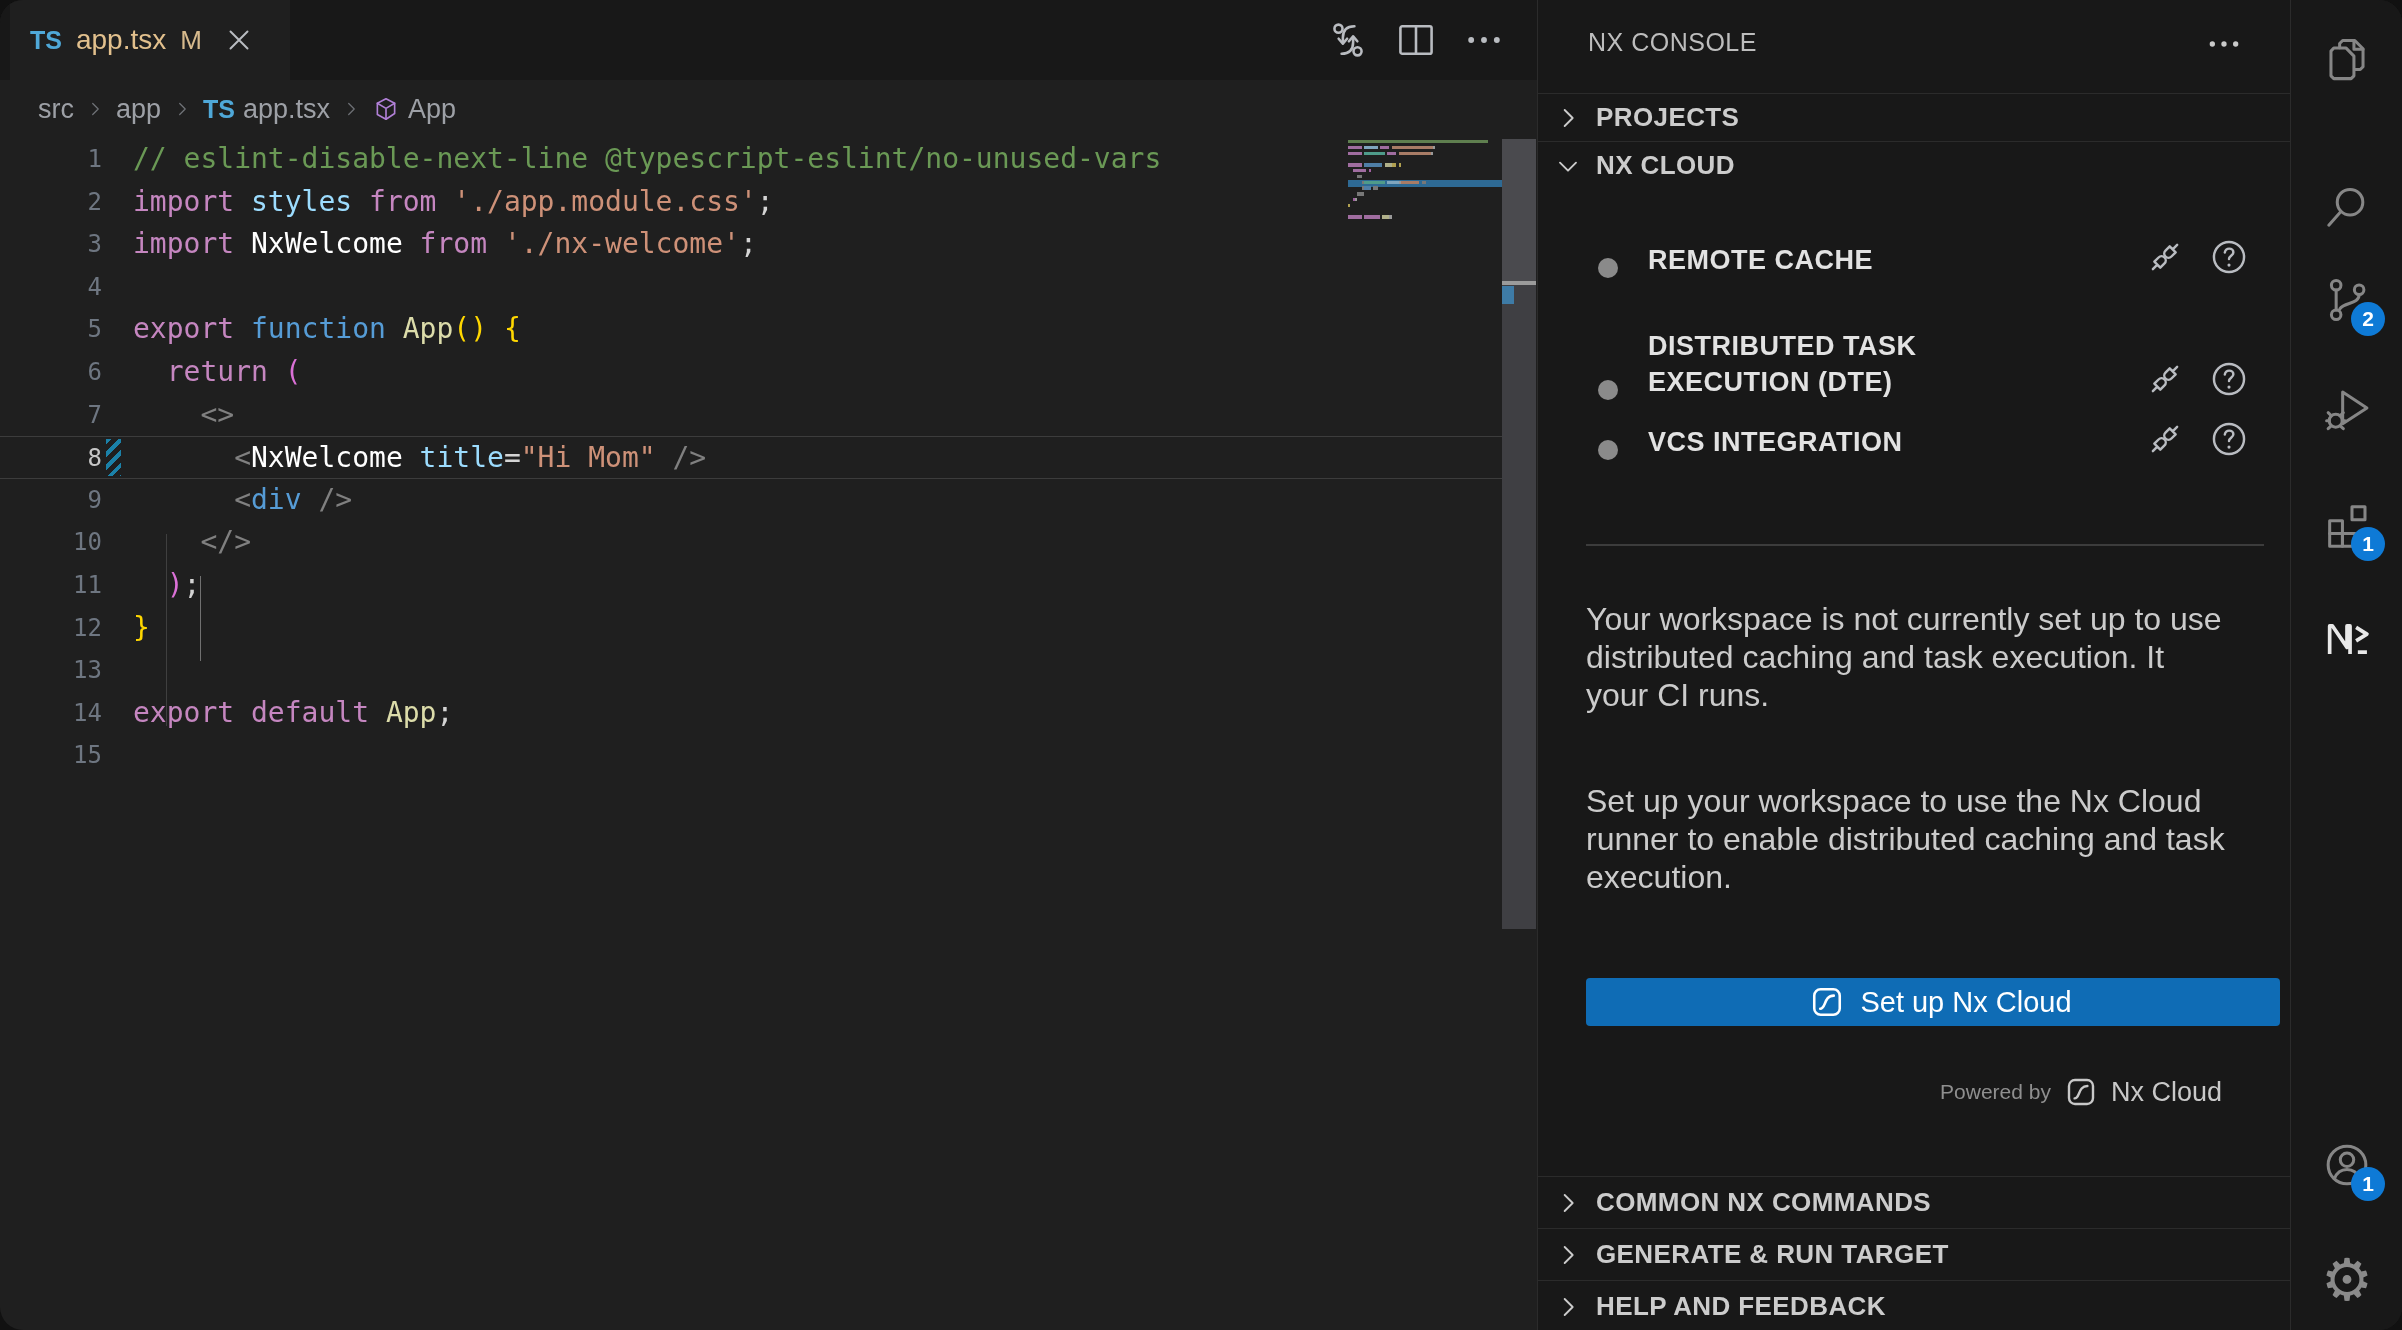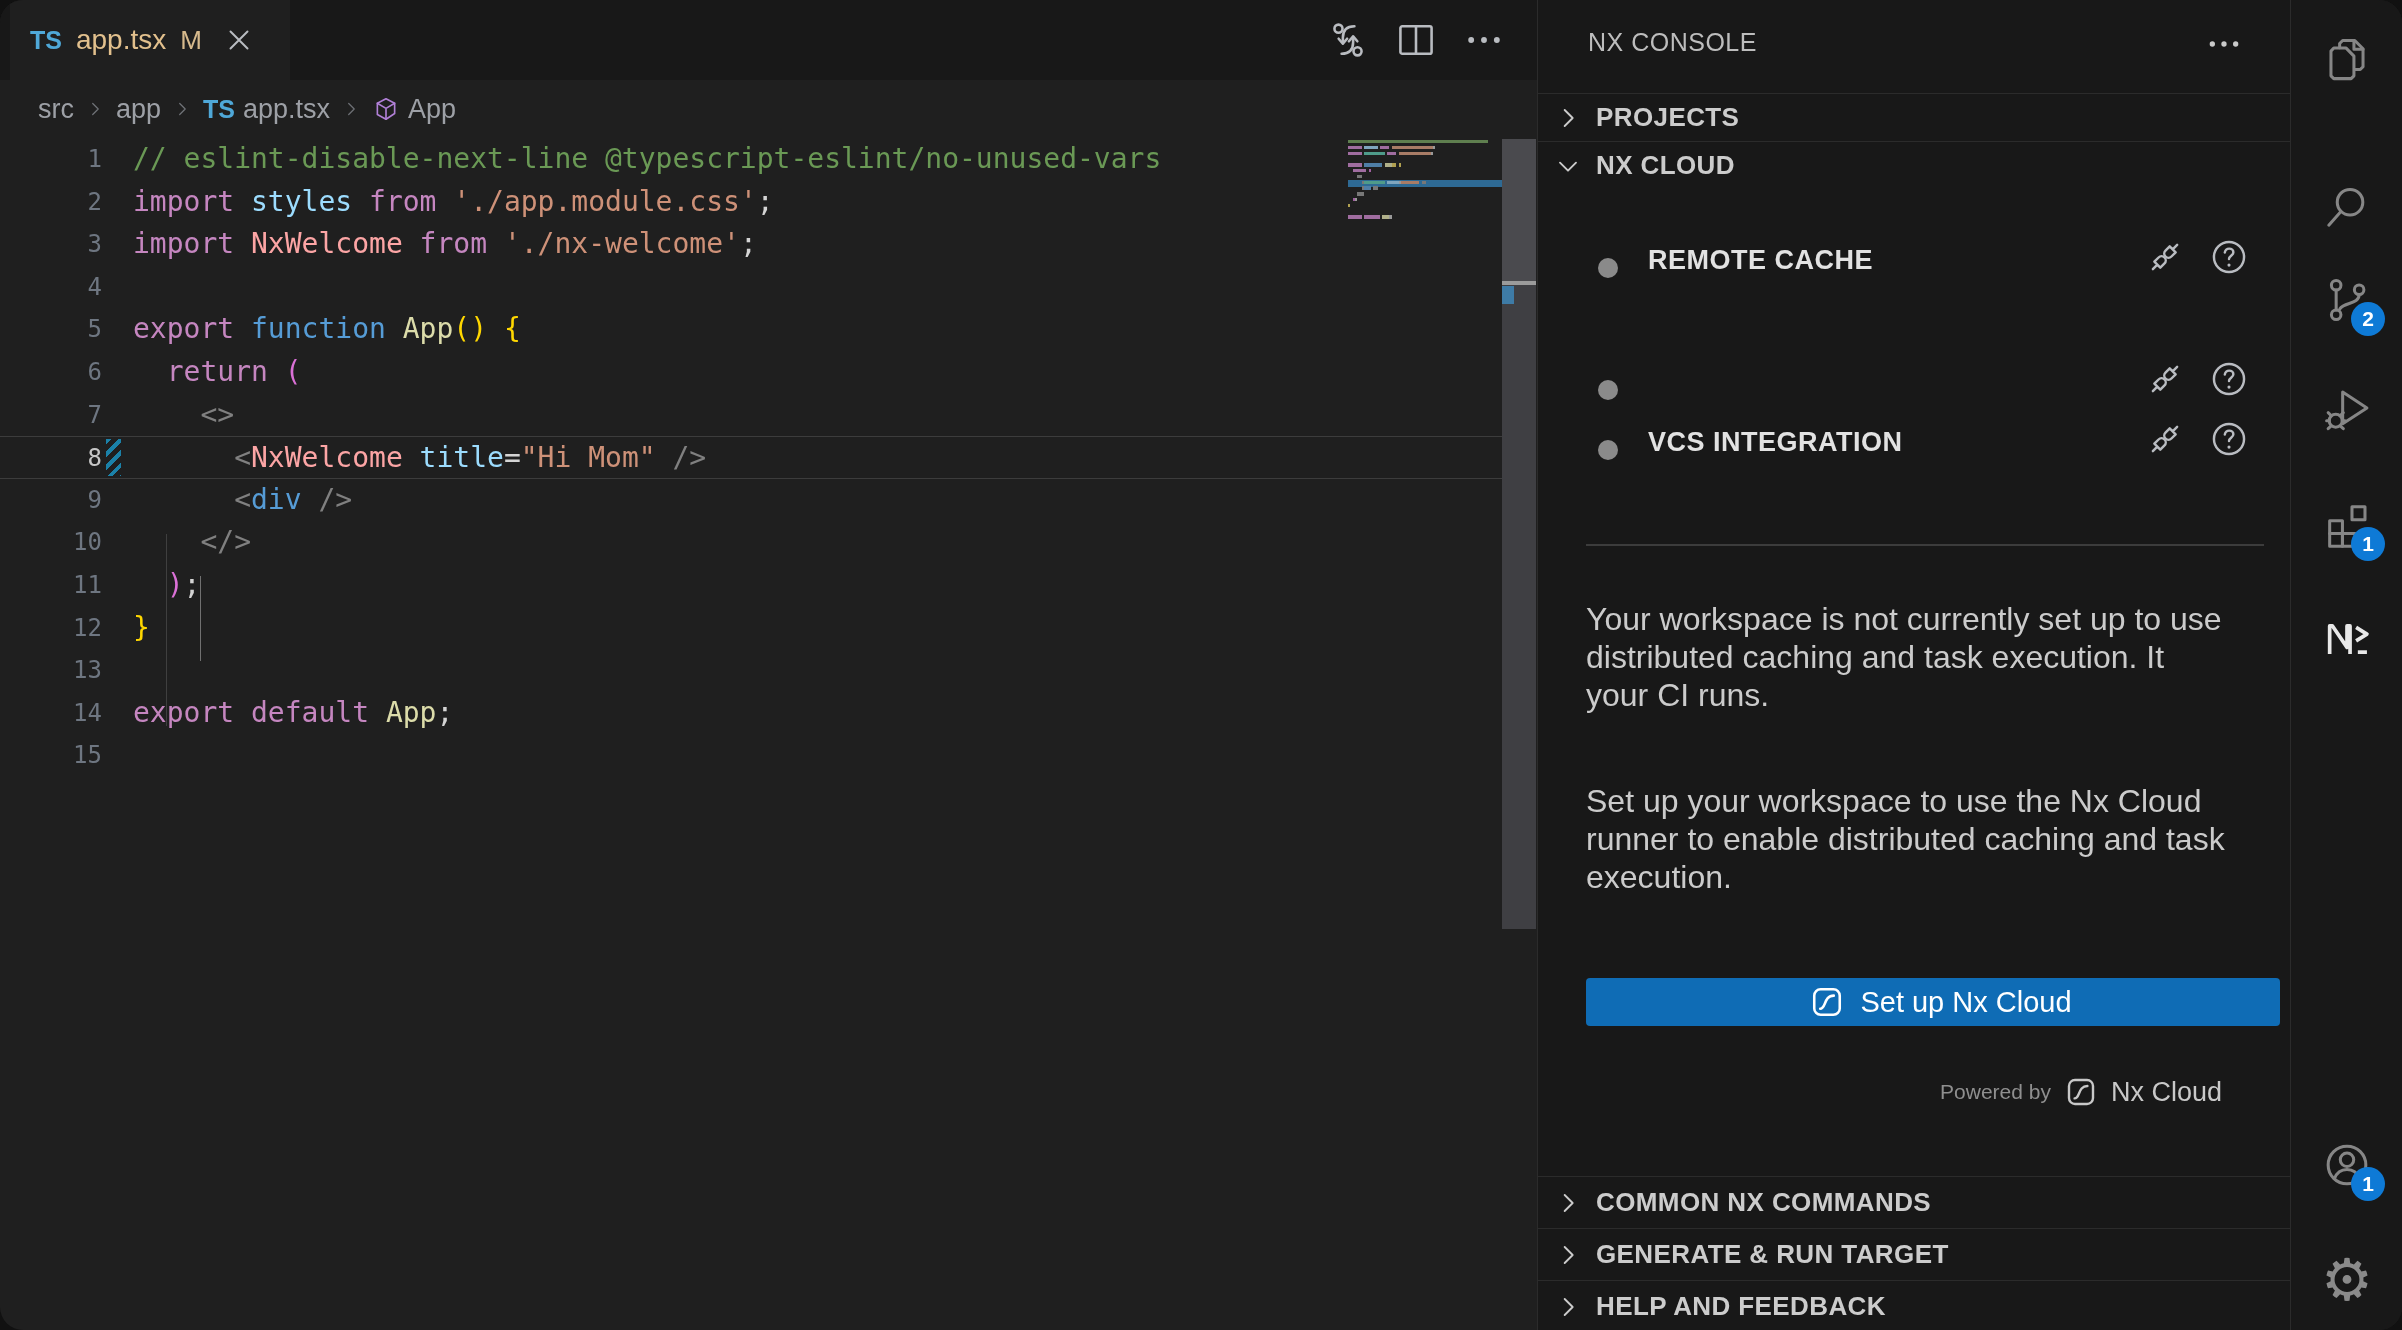--- a/index.html
+++ b/index.html
@@ -28,21 +28,21 @@
   .code-row{position:absolute;left:0;width:1502px;height:43px;box-sizing:border-box;}
   .code-row.active{border-top:1px solid #3c3c3c;border-bottom:1px solid #3c3c3c;}
   .ln{position:absolute;left:0;top:0;width:102px;text-align:right;color:#6e7681;
       font-family:"DejaVu Sans Mono",monospace;font-size:24px;line-height:42.6px;}
   .code-row.active .ln{color:#c6c6c6;}
   .mod-hatch{position:absolute;left:106px;top:2px;bottom:2px;width:15px;
       background:repeating-linear-gradient(135deg,#1b81a8 0 4px,rgba(27,129,168,0) 4px 9px);}
   .codeline{position:absolute;left:133px;top:0;font-family:"DejaVu Sans Mono",monospace;
       font-size:28px;line-height:42.6px;white-space:pre;}
   .tk-co{color:#6A9955;} .tk-kw{color:#C586C0;} .tk-kb{color:#569CD6;} .tk-vr{color:#9CDCFE;}
-  .tk-st{color:#CE9178;} .tk-ty{color:#fca5a5;} .tk-fn{color:#DCDCAA;} .tk-b1{color:#FFD700;}
+  .tk-st{color:#CE9178;} .tk-ty{color:#ffffff;} .tk-fn{color:#DCDCAA;} .tk-b1{color:#FFD700;}
   .tk-b2{color:#DA70D6;} .tk-pu{color:#808080;} .tk-pl{color:#D4D4D4;}
   .indent-guide{position:absolute;width:1px;background:#3f3f3f;}
   .indent-guide.active{background:#707070;}
   
   .minimap{position:absolute;left:1348px;top:140px;width:154px;height:110px;overflow:hidden;}
   .mm-row{position:absolute;height:3.4px;white-space:nowrap;font-size:0;}
   .mm-row span{display:inline-block;height:3.4px;}
   .mm-active{position:absolute;left:0;width:154px;height:6.5px;background:#2e6a94;}
   .scrollbar{position:absolute;left:1502px;top:139px;width:34px;height:790px;
       background:linear-gradient(#4a4a4e 0 142px,#3f3f43 142px 100%);}
@@ -303,20 +303,24 @@
               <svg viewBox="0 0 24 24" width="100%" height="100%" fill="none" stroke="currentColor" stroke-width="1.4" stroke-linecap="round" stroke-linejoin="round">
                 <circle cx="12" cy="12" r="8.6"></circle>
                 <path d="M9.6 9.4c.3-1.5 1.2-2.2 2.5-2.2 1.4 0 2.4.9 2.4 2.1 0 1.9-2.5 2-2.5 3.8"></path>
                 <circle cx="12" cy="16.6" r=".9" fill="currentColor" stroke="none"></circle>
               </svg>
             </span>
           </div>
         </div>
         <div class="feature-row" style="top: 300px; height: 100px;">
           <span class="feature-dot"></span>
+          <div class="feature-label">
+            <div>DISTRIBUTED TASK</div>
+            <div>EXECUTION (DTE)</div>
+          </div>
           <div class="feature-icons">
             <span class="icon-btn">
               <svg viewBox="0 0 24 24" width="100%" height="100%" fill="none" stroke="currentColor" stroke-width="1.4" stroke-linecap="round" stroke-linejoin="round">
                 <g transform="rotate(45 12 12)">
                   <path d="M12 2.2v3.6M9.6 5.8h4.8v3.4a2.4 2.4 0 0 1-4.8 0z"></path>
                   <path d="M12 21.8v-3.6M9.6 18.2h4.8v-3.4a2.4 2.4 0 0 0-4.8 0z"></path>
                 </g>
               </svg>
             </span>
             <span class="icon-btn">

